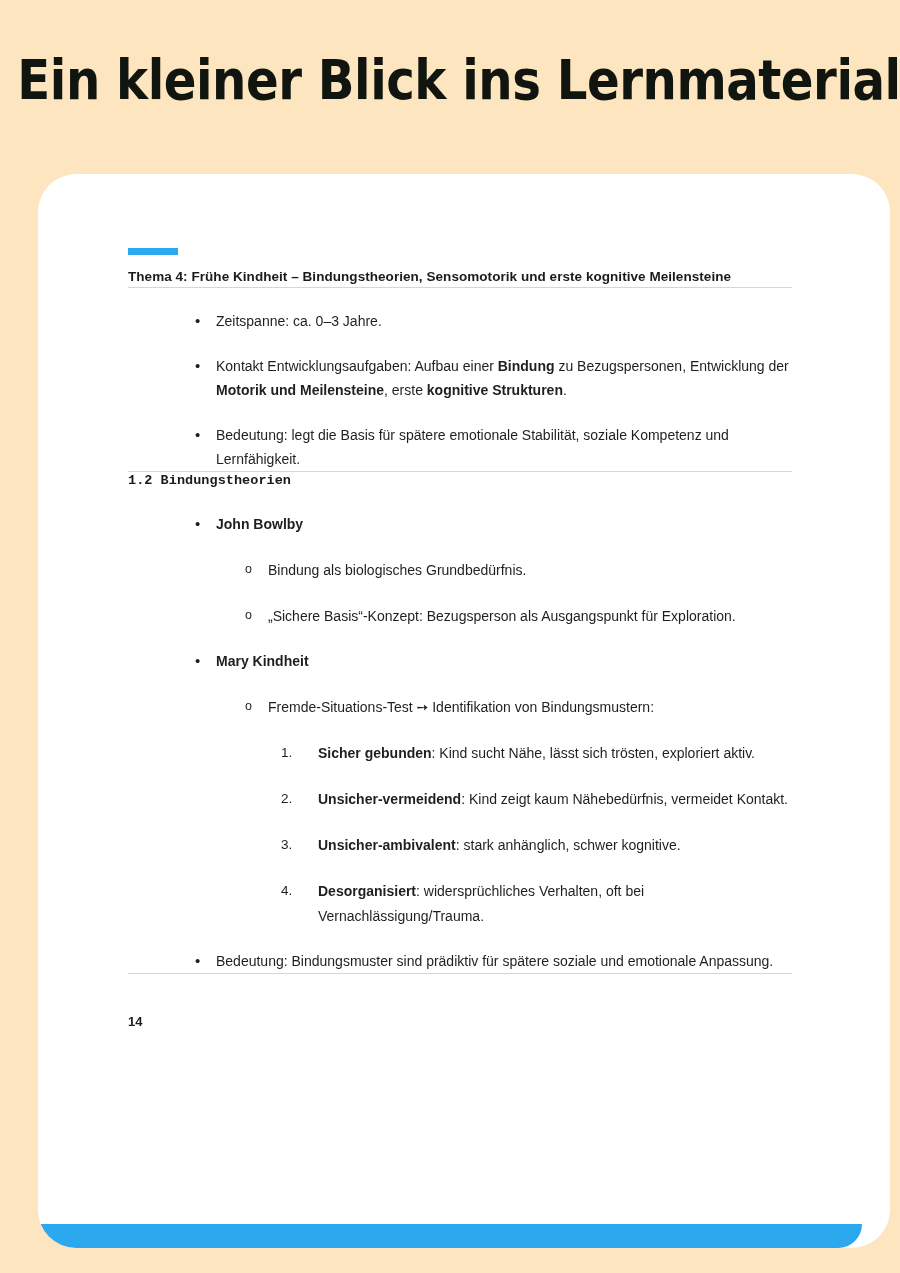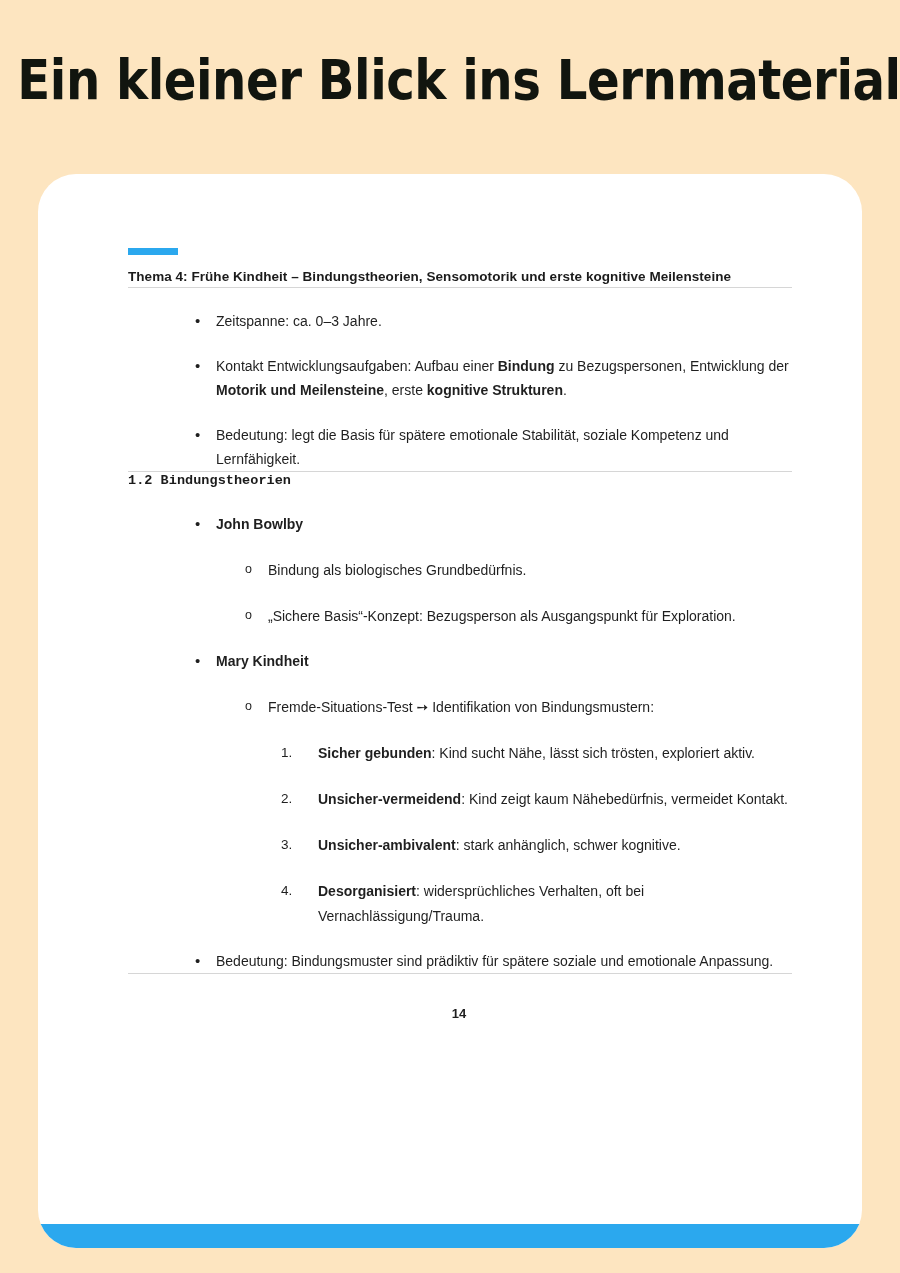--- a/index.html
+++ b/index.html
@@ -49,20 +49,21 @@
   }
   .card {
     position: absolute;
     left: 0;
     top: 0;
     width: 824px;
     height: 1074px;
     background: #ffffff;
     border-radius: 38px;
     overflow: hidden;
+    padding-left: 28px;
   }
   .card-bottom-bar {
     position: absolute;
     left: 0;
     bottom: 0;
     width: 824px;
     height: 24px;
     background: #2ba8ee;
     border-bottom-left-radius: 38px;
     border-bottom-right-radius: 38px;
@@ -158,25 +159,25 @@
     padding-left: 37px;
     margin-top: 22px;
   }
   .lvl3 > .li .marker { font-size: 13.5px; line-height: 1.78; }
 
   .b { font-weight: 700; }
 
   .bullets-top { margin-top: 20px; }
 
   .page-num {
-    text-align: center;
+    text-align: left;
     font-size: 13px;
     font-weight: 600;
     color: #1f1f1f;
-    margin-top: 32px;
+    margin-top: 40px;
     padding-right: 2px;
   }
 </style>
 </head>
 <body>
 
 <div class="banner">
   <h1 class="banner-title">Ein kleiner Blick ins Lernmaterial:</h1>
 </div>
 

